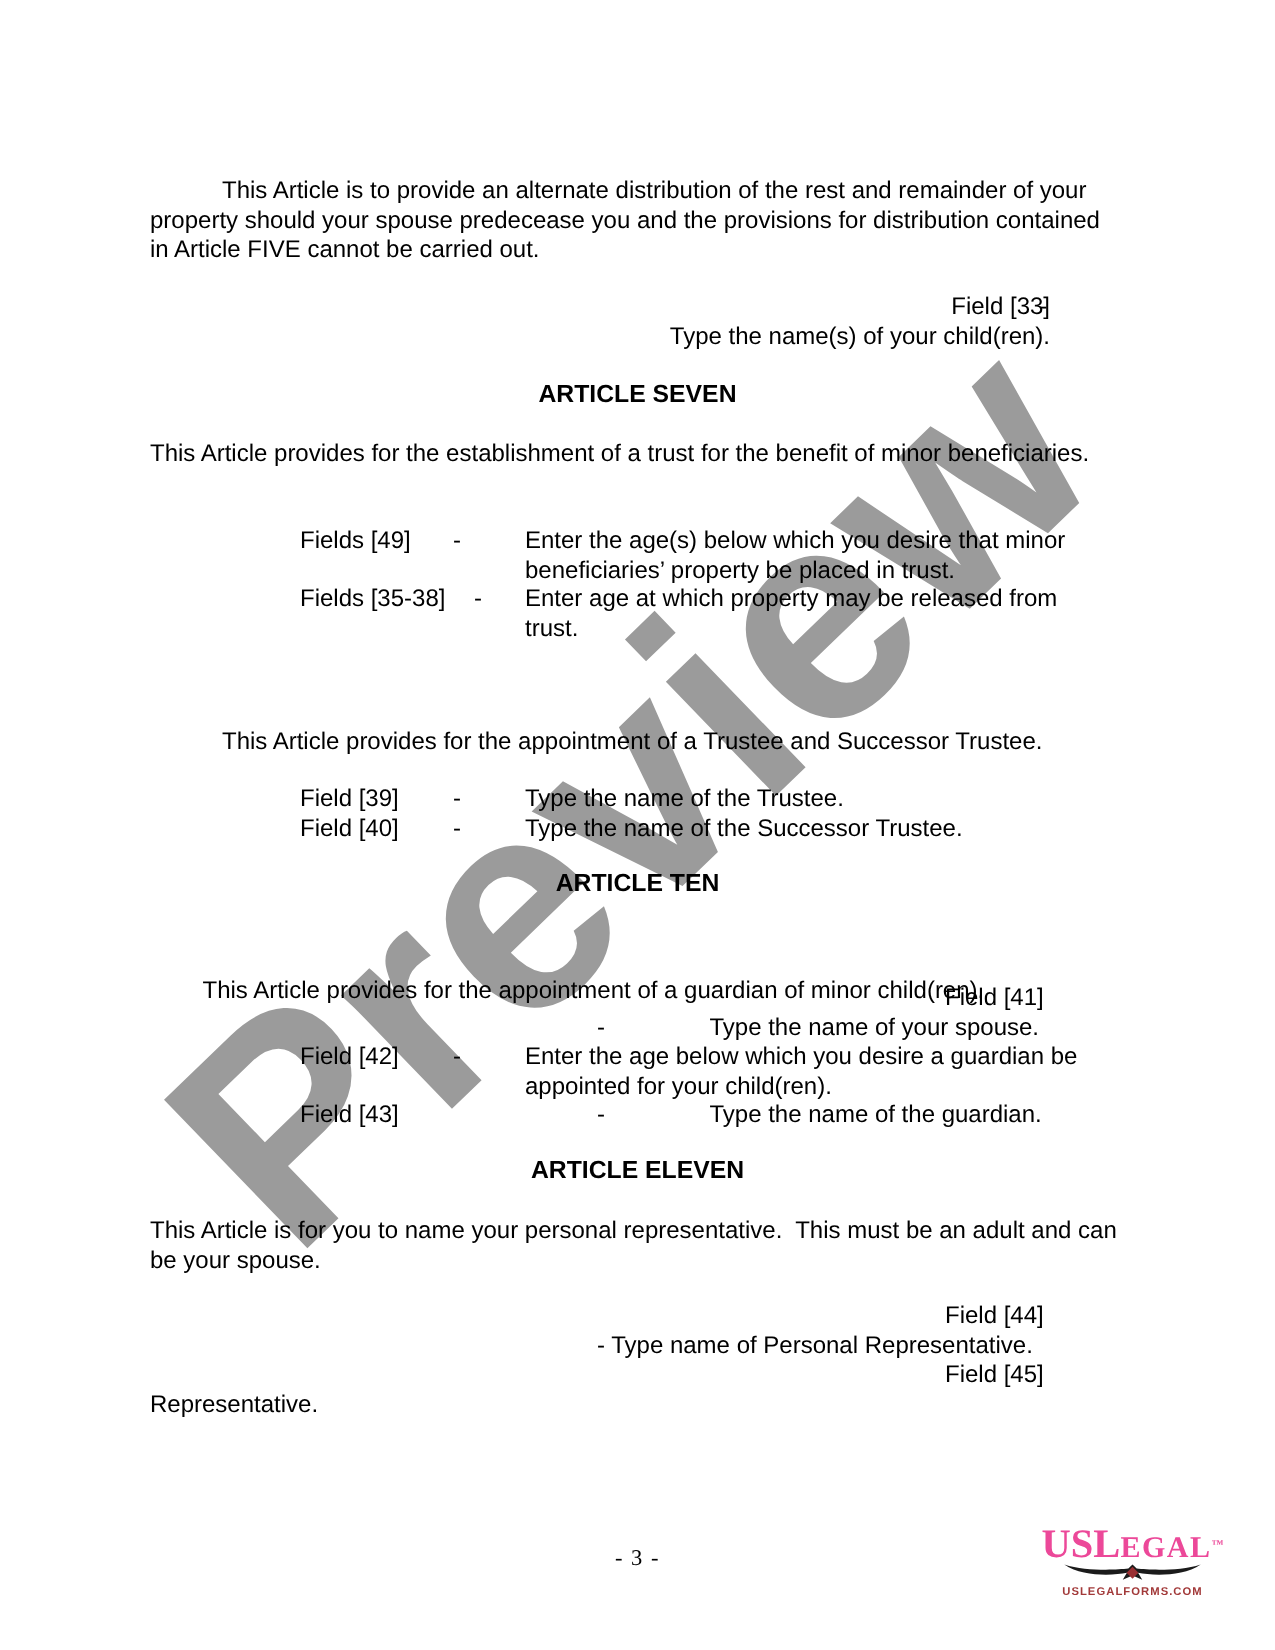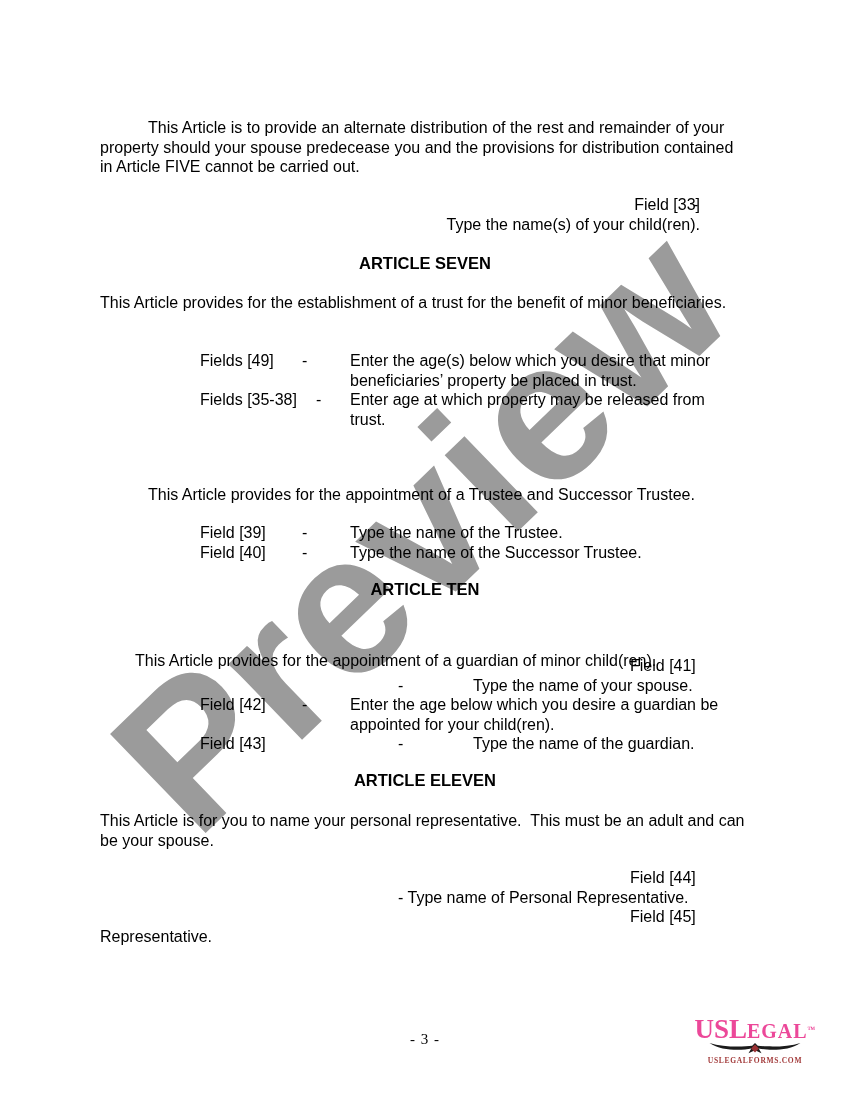--- a/index.html
+++ b/index.html
@@ -61,21 +61,21 @@
   .logo-word {
     font-family:"Liberation Serif", serif; color:#ec4899; font-weight:bold;
     line-height:1; white-space:nowrap;
   }
   .lw-big   { font-size:27px; }
   .lw-small { font-size:20px; letter-spacing:1px; }
   .lw-tm    { font-size:8px; vertical-align:super; }
   .wings { display:block; width:104px; height:13px; margin:-1px auto 0 auto; }
   .logo-site {
     font-size:7.5px; font-weight:bold; color:#a23a3a; letter-spacing:0.7px;
-    font-family:Liberation Serif, serif; margin-top:1px;
+    font-family:Liberation Sans, sans-serif; margin-top:1px;
   }
 </style>
 </head>
 <body>
 
 <div class="page">
 
   <div class="watermark">Preview</div>
 
   <div class="content">

